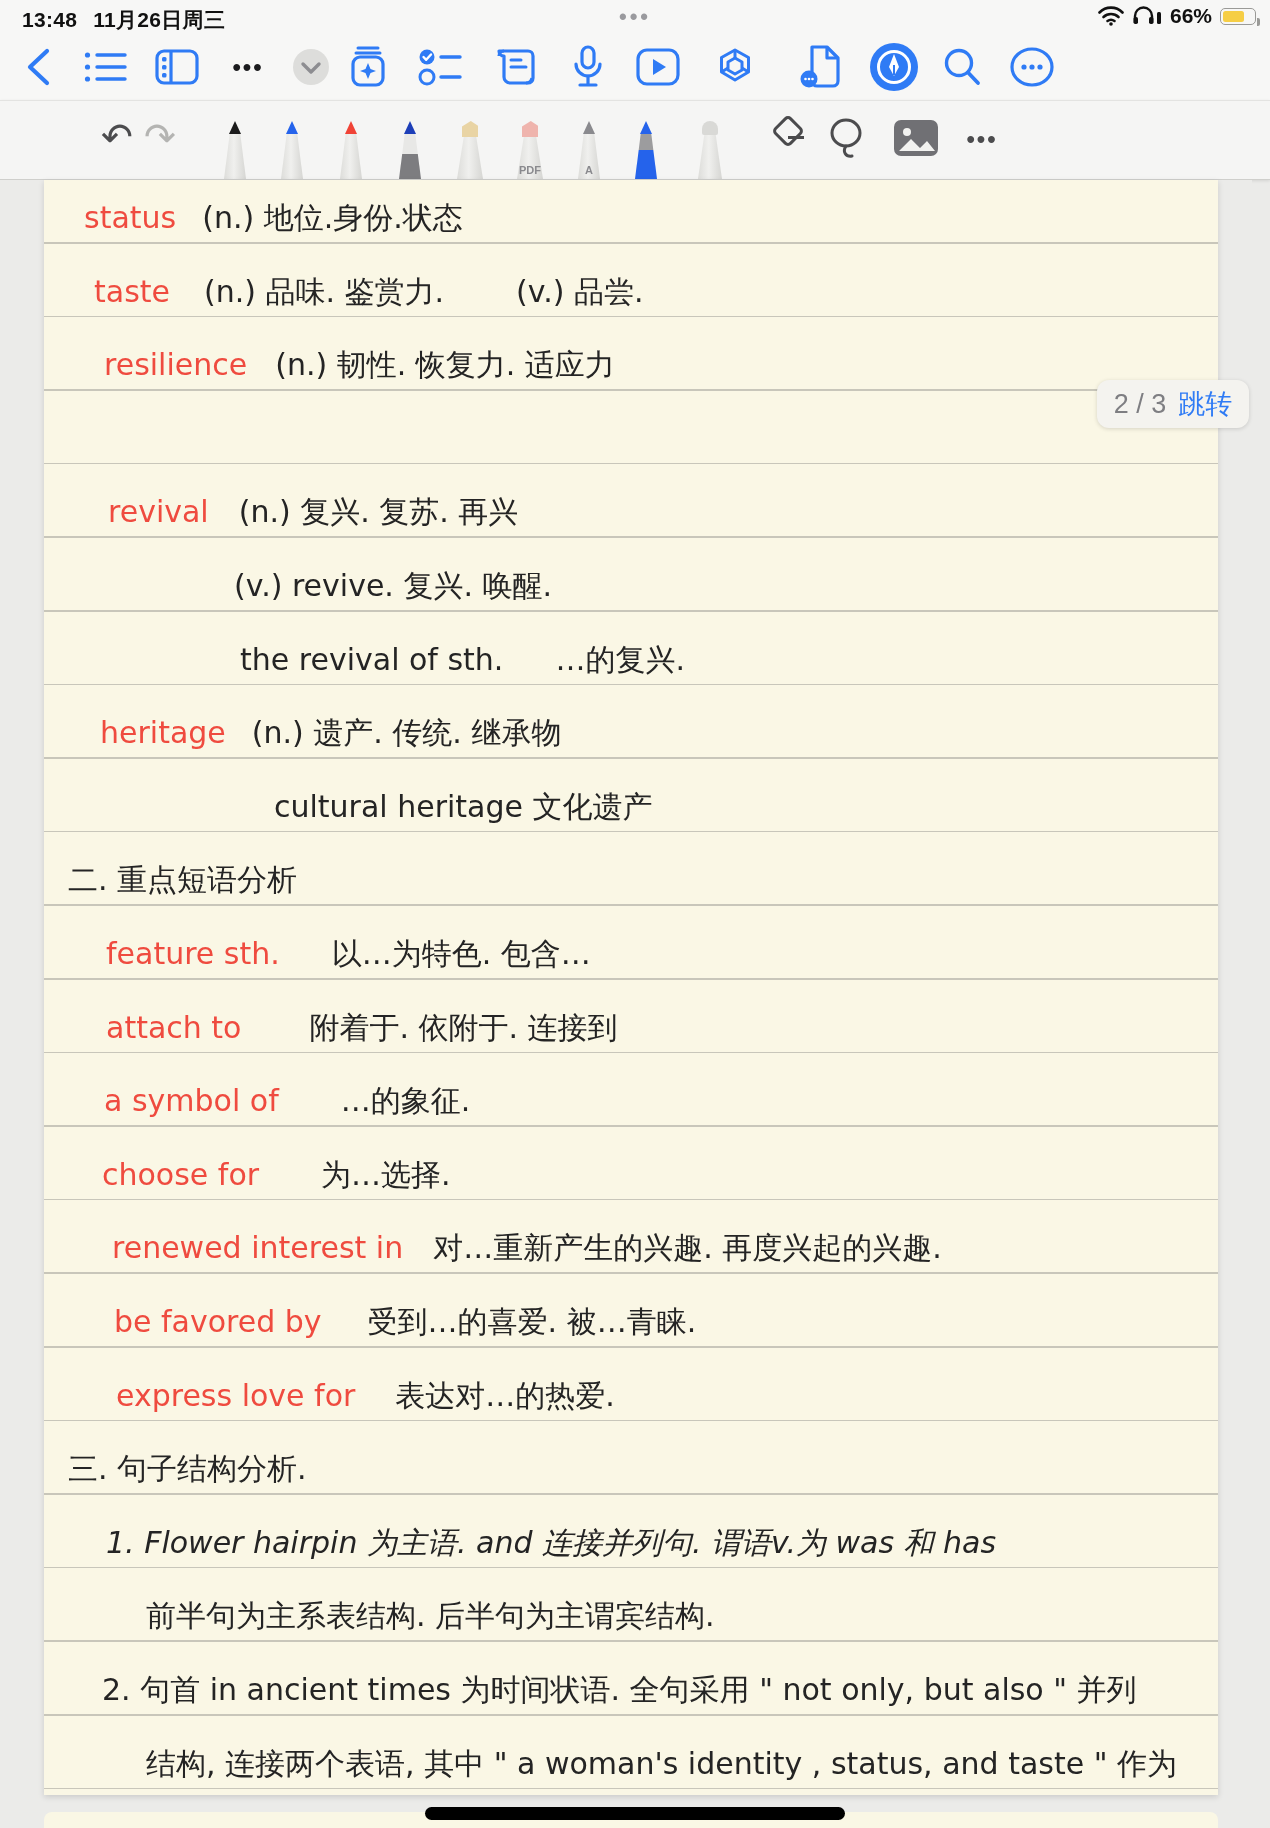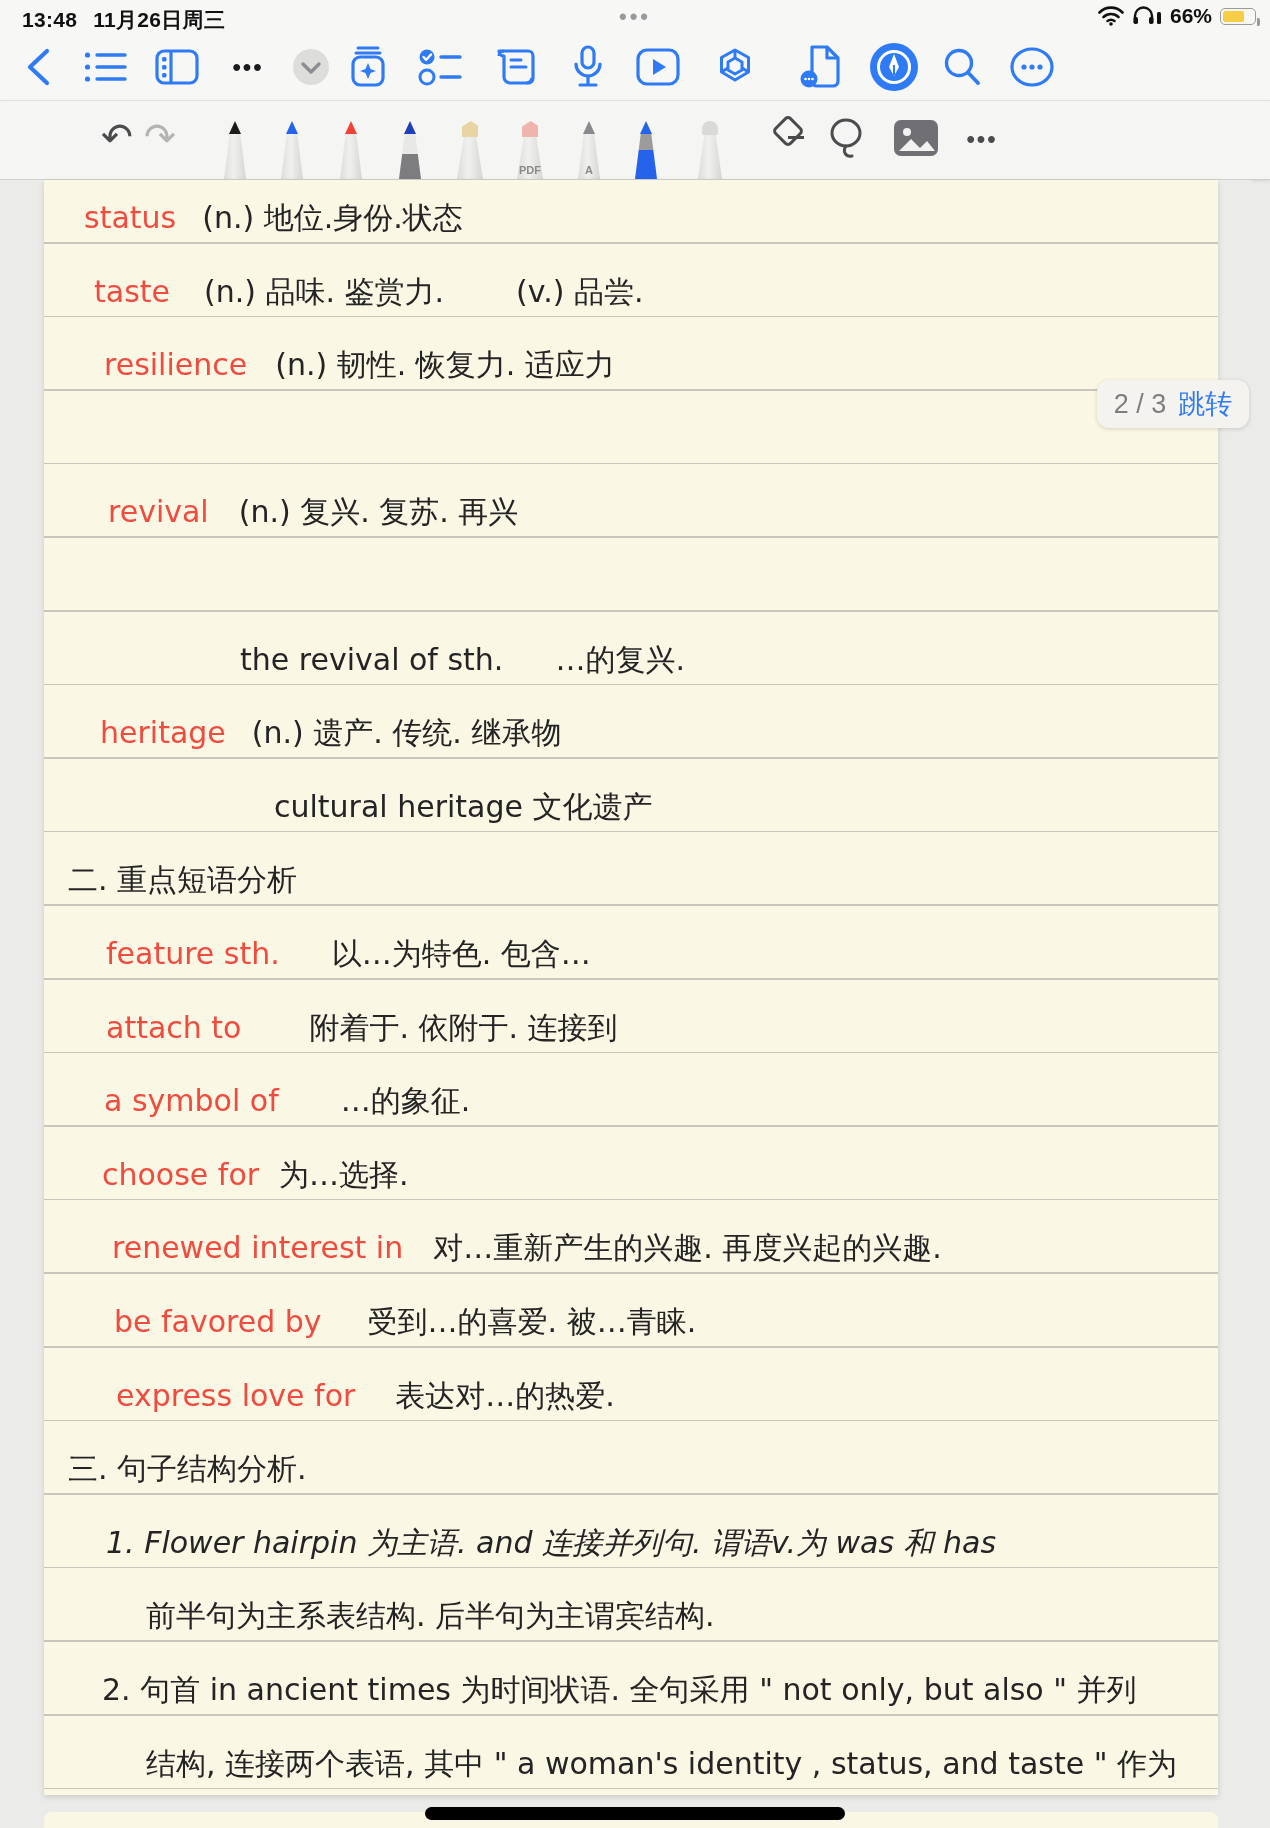--- a/index.html
+++ b/index.html
@@ -306,28 +306,29 @@
       <div class="rule" style="top: 1239.6px;"></div>
       <div class="rule" style="top: 1313.2px;"></div>
       <div class="rule" style="top: 1386.8px;"></div>
       <div class="rule" style="top: 1460.4px;"></div>
       <div class="rule" style="top: 1534px;"></div>
       <div class="rule" style="top: 1607.6px;"></div>
       <div class="note-row" style="top: 18px; left: 40px;"><span class="seg ink-red">status</span><span class="seg ink-black" style="margin-left: 26px;">(n.) 地位.身份.状态</span></div>
       <div class="note-row" style="top: 91.6px; left: 50px;"><span class="seg ink-red">taste</span><span class="seg ink-black" style="margin-left: 34px;">(n.) 品味. 鉴赏力.</span><span class="seg ink-black" style="margin-left: 72px;">(v.) 品尝.</span></div>
       <div class="note-row" style="top: 165.2px; left: 60px;"><span class="seg ink-red">resilience</span><span class="seg ink-black" style="margin-left: 28px;">(n.) 韧性. 恢复力. 适应力</span></div>
       <div class="note-row" style="top: 312.4px; left: 64px;"><span class="seg ink-red">revival</span><span class="seg ink-black" style="margin-left: 30px;">(n.) 复兴. 复苏. 再兴</span></div>
+      <div class="note-row" style="top: 386px; left: 190px;"><span class="seg ink-black">(v.)  revive.  复兴. 唤醒.</span></div>
       <div class="note-row" style="top: 459.6px; left: 196px;"><span class="seg ink-black">the revival of sth.</span><span class="seg ink-black" style="margin-left: 52px;">…的复兴.</span></div>
       <div class="note-row" style="top: 533.2px; left: 56px;"><span class="seg ink-red">heritage</span><span class="seg ink-black" style="margin-left: 26px;">(n.) 遗产. 传统. 继承物</span></div>
       <div class="note-row" style="top: 606.8px; left: 230px;"><span class="seg ink-black">cultural heritage 文化遗产</span></div>
       <div class="note-row" style="top: 680.4px; left: 24px;"><span class="seg ink-black">二. 重点短语分析</span></div>
       <div class="note-row" style="top: 754px; left: 62px;"><span class="seg ink-red">feature sth.</span><span class="seg ink-black" style="margin-left: 52px;">以…为特色. 包含…</span></div>
       <div class="note-row" style="top: 827.6px; left: 62px;"><span class="seg ink-red">attach  to</span><span class="seg ink-black" style="margin-left: 68px;">附着于. 依附于. 连接到</span></div>
       <div class="note-row" style="top: 901.2px; left: 60px;"><span class="seg ink-red">a symbol of</span><span class="seg ink-black" style="margin-left: 62px;">…的象征.</span></div>
-      <div class="note-row" style="top: 974.8px; left: 58px;"><span class="seg ink-red">choose for</span><span class="seg ink-black" style="margin-left: 20px;">为…选择.</span></div>
+      <div class="note-row" style="top: 974.8px; left: 58px;"><span class="seg ink-red">choose for</span><span class="seg ink-black" style="margin-left: 62px;">为…选择.</span></div>
       <div class="note-row" style="top: 1048.4px; left: 68px;"><span class="seg ink-red">renewed interest in</span><span class="seg ink-black" style="margin-left: 30px;">对…重新产生的兴趣. 再度兴起的兴趣.</span></div>
       <div class="note-row" style="top: 1122px; left: 70px;"><span class="seg ink-red">be favored by</span><span class="seg ink-black" style="margin-left: 46px;">受到…的喜爱. 被…青睐.</span></div>
       <div class="note-row" style="top: 1195.6px; left: 72px;"><span class="seg ink-red">express love for</span><span class="seg ink-black" style="margin-left: 40px;">表达对…的热爱.</span></div>
       <div class="note-row" style="top: 1269.2px; left: 24px;"><span class="seg ink-black">三. 句子结构分析.</span></div>
       <div class="note-row" style="top: 1342.8px; left: 62px; font-style: italic;"><span class="seg ink-black">1.  Flower hairpin 为主语.  and 连接并列句. 谓语v.为 was 和 has</span></div>
       <div class="note-row" style="top: 1416.4px; left: 102px;"><span class="seg ink-black">前半句为主系表结构. 后半句为主谓宾结构.</span></div>
       <div class="note-row" style="top: 1490px; left: 58px;"><span class="seg ink-black">2.  句首 in ancient times 为时间状语.  全句采用 " not only,  but also " 并列</span></div>
       <div class="note-row" style="top: 1563.6px; left: 102px;"><span class="seg ink-black">结构, 连接两个表语, 其中 " a woman's identity , status, and taste " 作为</span></div>
     </div>
   <div id="page-badge">

